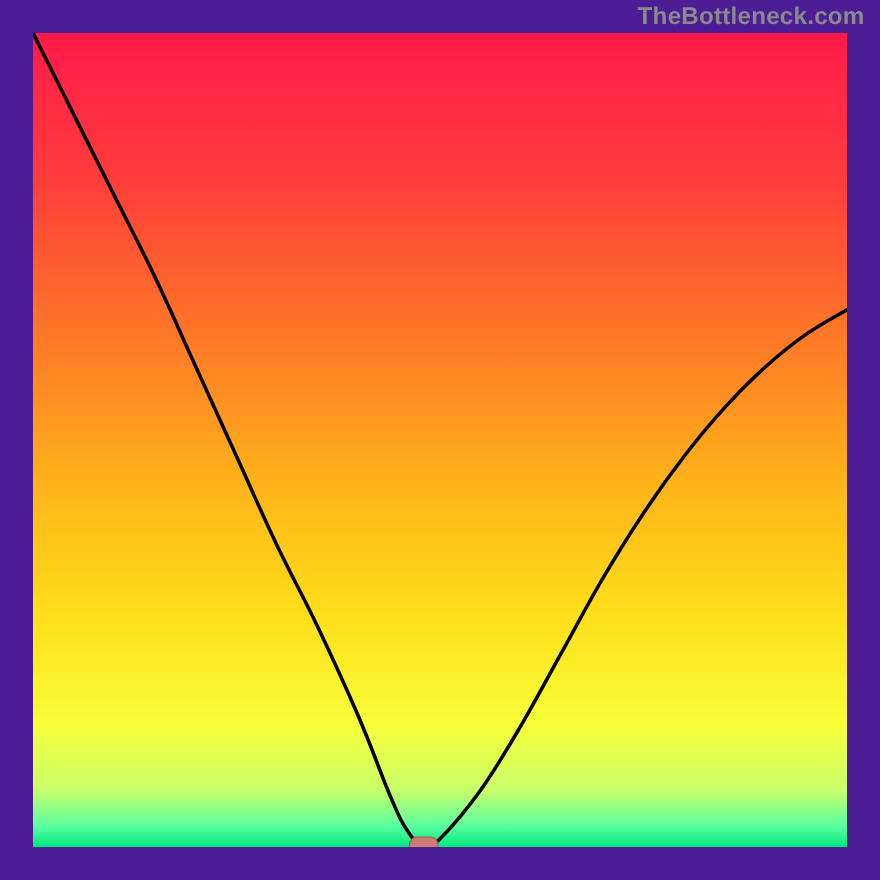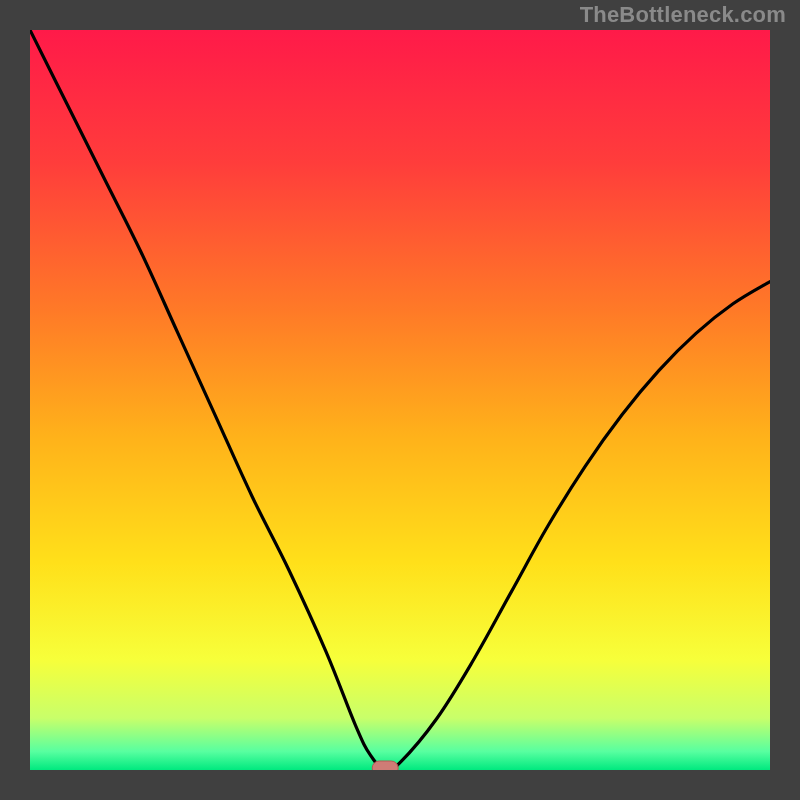--- a/index.html
+++ b/index.html
@@ -9,21 +9,21 @@
     height: 800px;
     background: #000;
     overflow: hidden;
   }
   .frame {
     position: absolute;
     left: 0;
     top: 0;
     width: 800px;
     height: 800px;
-    background: #404040;
+    background: #4c1d95;
   }
   .watermark {
     position: absolute;
     top: 2px;
     right: 14px;
     font-family: Arial, Helvetica, sans-serif;
     font-size: 22px;
     font-weight: 600;
     color: #8a8a8a;
     letter-spacing: 0.2px;

